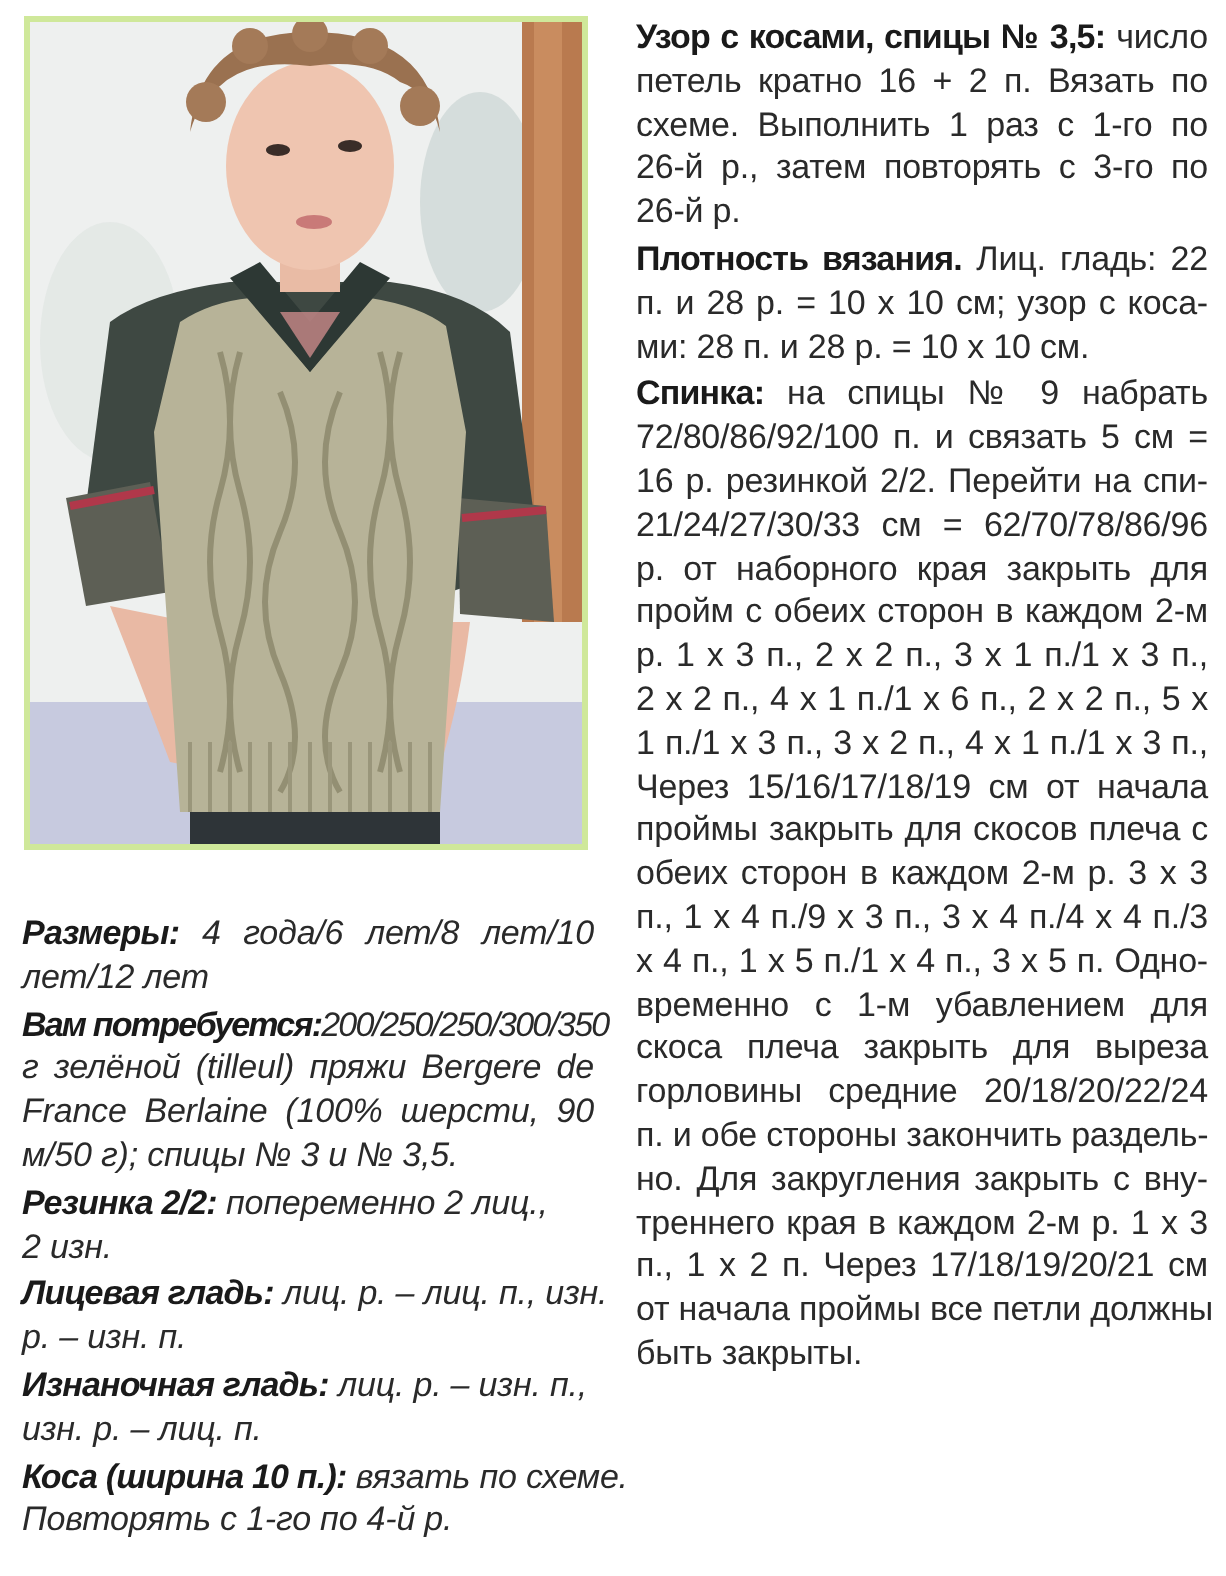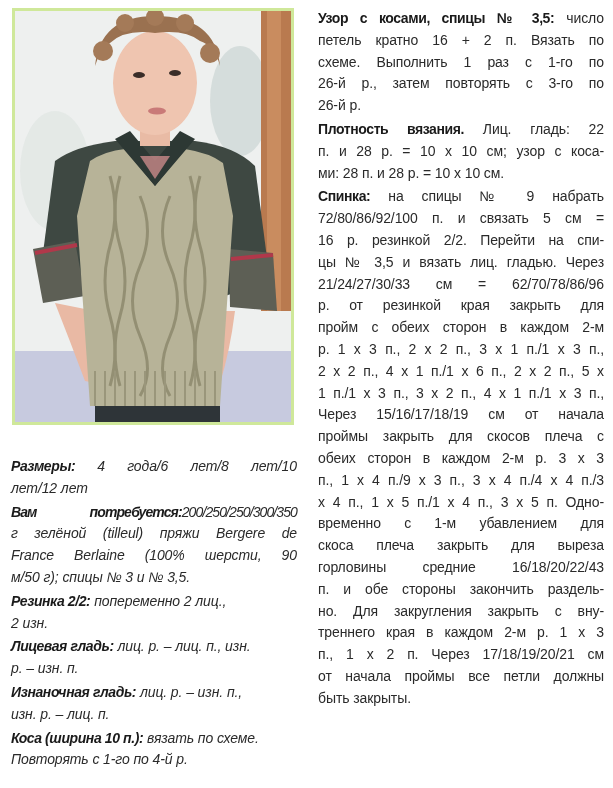--- a/index.html
+++ b/index.html
@@ -8,21 +8,21 @@
     font-family: "Liberation Sans", "DejaVu Sans", sans-serif;
     color: #2a2a2a;
   }
   .photo-frame {
     position: absolute; left: 12px; top: 8px; width: 276px; height: 411px;
     border: 3px solid #cfe89a; box-sizing: content-box; overflow: hidden;
     background: linear-gradient(180deg, #eef1f2 0%, #e7ecea 40%, #dfe4e7 75%, #c9cde0 100%);
   }
   .photo-frame svg { display: block; }
   .col {
-    position: absolute; font-size: 14px; line-height: 21.8px;
+    position: absolute; font-size: 17px; line-height: 21.8px;
     letter-spacing: -0.1px;
   }
   .col-left { left: 11px; top: 456px; width: 286px; font-style: italic; }
   .col-right { left: 318px; top: 8px; width: 286px; }
   .para { margin: 0 0 2px 0; text-align: justify; }
   .line { display: block; white-space: nowrap; text-align: justify; text-align-last: justify; }
   .line.last { text-align-last: left; }
   .b { font-weight: bold; color: #1a1a1a; letter-spacing: -0.4px; }
   .cond { letter-spacing: -0.9px; }
 </style>
@@ -140,35 +140,34 @@
   </p>
   <p class="para">
     <span class="line"><span class="b">Плотность вязания.</span> <span>Лиц. гладь: 22</span></span>
     <span class="line">п. и 28 р. = 10 х 10 см; узор с коса-</span>
     <span class="line last">ми: 28 п. и 28 р. = 10 х 10 см.</span>
   </p>
   <p class="para">
     <span class="line"><span class="b">Спинка:</span> <span>на спицы № 9 набрать</span></span>
     <span class="line">72/80/86/92/100 п. и связать 5 см =</span>
     <span class="line">16 р. резинкой 2/2. Перейти на спи-</span>
-    <span class="line">цы № 3,5 и вязать лиц. гладью. Через</span>
     <span class="line">21/24/27/30/33 см = 62/70/78/86/96</span>
-    <span class="line">р. от резинкой края закрыть для</span>
+    <span class="line">р. от наборного края закрыть для</span>
     <span class="line">пройм с обеих сторон в каждом 2-м</span>
     <span class="line">р. 1 х 3 п., 2 х 2 п., 3 х 1 п./1 х 3 п.,</span>
     <span class="line">2 х 2 п., 4 х 1 п./1 х 6 п., 2 х 2 п., 5 х</span>
     <span class="line">1 п./1 х 3 п., 3 х 2 п., 4 х 1 п./1 х 3 п.,</span>
     <span class="line">Через 15/16/17/18/19 см от начала</span>
     <span class="line">проймы закрыть для скосов плеча с</span>
     <span class="line">обеих сторон в каждом 2-м р. 3 х 3</span>
     <span class="line">п., 1 х 4 п./9 х 3 п., 3 х 4 п./4 х 4 п./3</span>
     <span class="line">х 4 п., 1 х 5 п./1 х 4 п., 3 х 5 п. Одно-</span>
     <span class="line">временно с 1-м убавлением для</span>
     <span class="line">скоса плеча закрыть для выреза</span>
-    <span class="line">горловины средние 16/18/20/22/43</span>
+    <span class="line">горловины средние 20/18/20/22/24</span>
     <span class="line">п. и обе стороны закончить раздель-</span>
     <span class="line">но. Для закругления закрыть с вну-</span>
     <span class="line">треннего края в каждом 2-м р. 1 х 3</span>
     <span class="line">п., 1 х 2 п.  Через 17/18/19/20/21 см</span>
     <span class="line">от начала проймы все петли должны</span>
     <span class="line last">быть закрыты.</span>
   </p>
 </div>
 
 </body></html>

